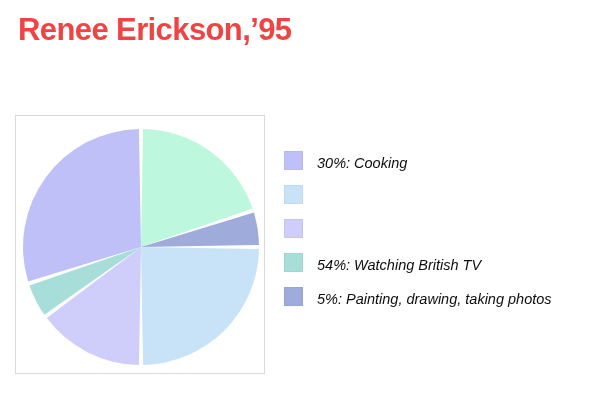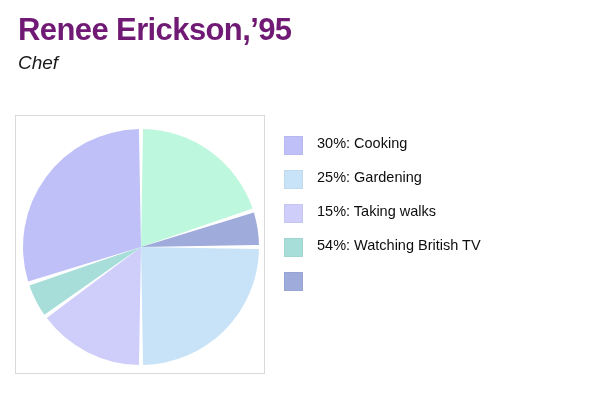--- a/index.html
+++ b/index.html
@@ -21,21 +21,21 @@
     position: absolute;
     left: 18px;
     top: 14px;
     width: 560px;
   }
   #page-title {
     font-size: 31px;
     font-weight: bold;
     letter-spacing: -0.6px;
     line-height: 1.05;
-    color: #701a75;
+    color: #ef4444;
     white-space: nowrap;
   }
   #page-subtitle {
     font-size: 19px;
     font-style: italic;
     color: #1a1a1a;
     margin-top: 6px;
     line-height: 1.05;
   }
 
@@ -61,22 +61,23 @@
 
   
   #legend {
     position: absolute;
     left: 284px;
     top: 136px;
     width: 312px;
   }
   .legend-item {
     display: flex;
-    align-items: flex-start;
+    align-items: flex-end;
     height: 34px;
+    font-style: italic;
   }
   .legend-swatch {
     width: 19px;
     height: 19px;
     flex: 0 0 19px;
     border: 1px solid rgba(0,0,0,0.04);
     box-sizing: border-box;
   }
   .legend-label {
     margin-left: 14px;
@@ -84,47 +85,45 @@
     color: #0d0d0d;
     white-space: nowrap;
     line-height: 1;
   }
 </style>
 </head>
 <body>
 
 <div id="header">
   <div id="page-title">Renee Erickson,’95</div>
-  <div id="page-subtitle">Chef</div>
 </div>
 
 <div id="chart-frame">
   <svg id="pie-svg" viewBox="0 0 250 259">
       <path d="M 125 131 L 127.06 13.02 A 118 118 0 0 1 236.57 92.58 Z" fill="#bdf7dd"></path>
       <path d="M 125 131 L 237.84 96.50 A 118 118 0 0 1 242.98 128.94 Z" fill="#9fabdb"></path>
       <path d="M 125 131 L 242.98 133.06 A 118 118 0 0 1 127.06 248.98 Z" fill="#c8e3f7"></path>
       <path d="M 125 131 L 122.94 248.98 A 118 118 0 0 1 30.76 202.01 Z" fill="#cfcefb"></path>
       <path d="M 125 131 L 28.34 198.68 A 118 118 0 0 1 13.43 169.42 Z" fill="#a7ded9"></path>
       <path d="M 125 131 L 12.16 165.50 A 118 118 0 0 1 122.94 13.02 Z" fill="#c0c0f8"></path>
     </svg>
 </div>
 
 <div id="legend">
   <div class="legend-item">
     <span class="legend-swatch" style="background: rgb(192, 192, 248);"></span>
     <span class="legend-label">30%: Cooking</span>
   </div>
   <div class="legend-item">
     <span class="legend-swatch" style="background: rgb(200, 227, 247);"></span>
-    <span class="legend-label">25%: Gardening</span>
   </div>
   <div class="legend-item">
     <span class="legend-swatch" style="background: rgb(207, 206, 251);"></span>
-    <span class="legend-label">15%: Taking walks</span>
   </div>
   <div class="legend-item">
     <span class="legend-swatch" style="background: rgb(167, 222, 217);"></span>
     <span class="legend-label">54%: Watching British TV</span>
   </div>
   <div class="legend-item">
     <span class="legend-swatch" style="background: rgb(159, 171, 219);"></span>
+    <span class="legend-label">5%: Painting, drawing, taking photos</span>
   </div>
 </div>
 
 </body></html>

